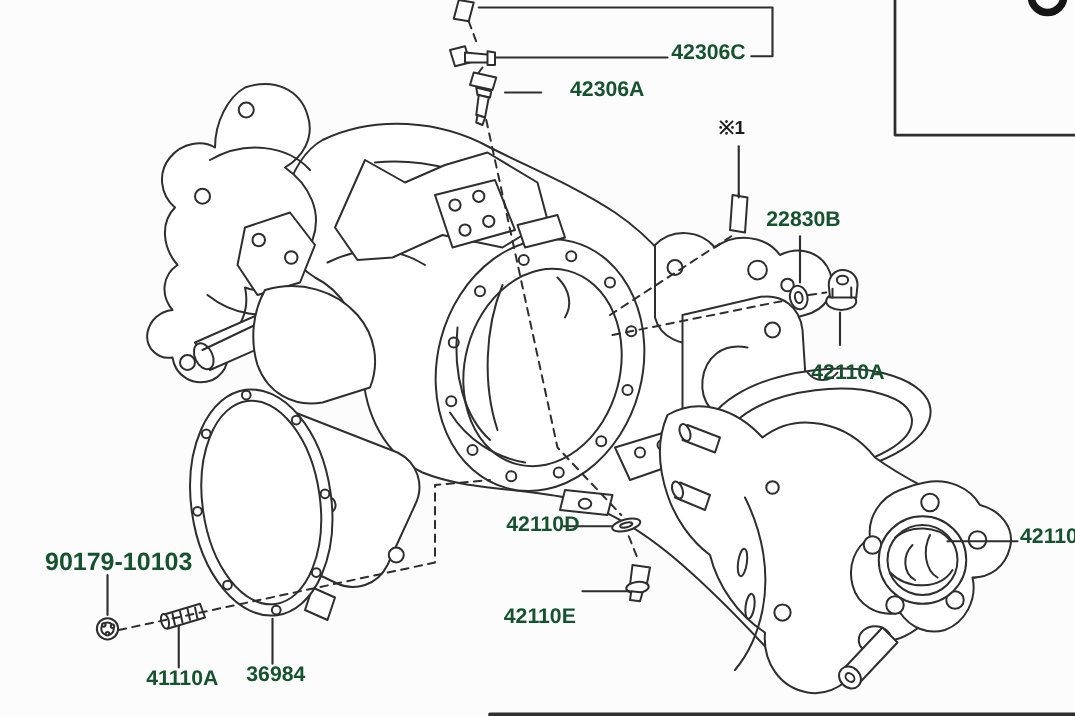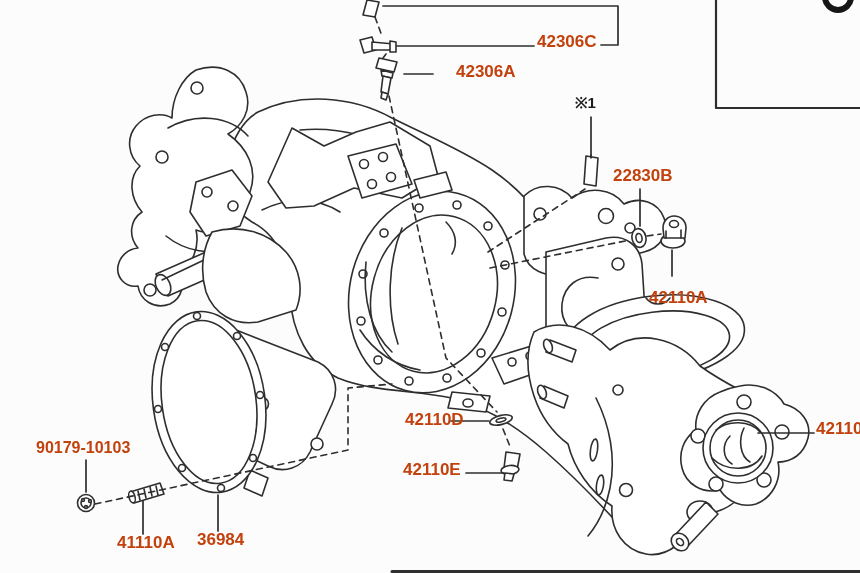--- a/index.html
+++ b/index.html
@@ -6,21 +6,21 @@
   .stage{
     position:relative;
     width:860px;height:573px;
     background:#fcfcfc;
     overflow:hidden;
     font-family:"Liberation Sans",sans-serif;
   }
   .stage svg{position:absolute;left:0;top:0;}
   .part-label{
     position:absolute;
-    color:#c2410c;
+    color:#14532d;
     font-weight:bold;
     font-size:17px;
     letter-spacing:0px;
     white-space:nowrap;
     line-height:1;
   }
   .note-label{
     position:absolute;
     color:#1c1c1c;
     font-weight:bold;
@@ -283,18 +283,18 @@
     </g>
   </svg>
 
   <div class="part-label" style="left:537px;top:33px">42306C</div>
   <div class="part-label" style="left:456px;top:63px">42306A</div>
   <div class="note-label" style="left:575px;top:95px">※1</div>
   <div class="part-label" style="left:613px;top:167px">22830B</div>
   <div class="part-label" style="left:649px;top:289px">42110A</div>
   <div class="part-label" style="left:816px;top:420px">42110</div>
   <div class="part-label" style="left:405px;top:411px">42110D</div>
-  <div class="part-label" style="left:403px;top:461px">42110E</div>
-  <div class="part-label" style="left:36px;top:440px;font-size:16px">90179-10103</div>
+  <div class="part-label" style="left:403px;top:484px">42110E</div>
+  <div class="part-label" style="left:36px;top:440px;font-size:20px">90179-10103</div>
   <div class="part-label" style="left:117px;top:534px">41110A</div>
   <div class="part-label" style="left:197px;top:531px">36984</div>
 
 </div>
 
 </body></html>

